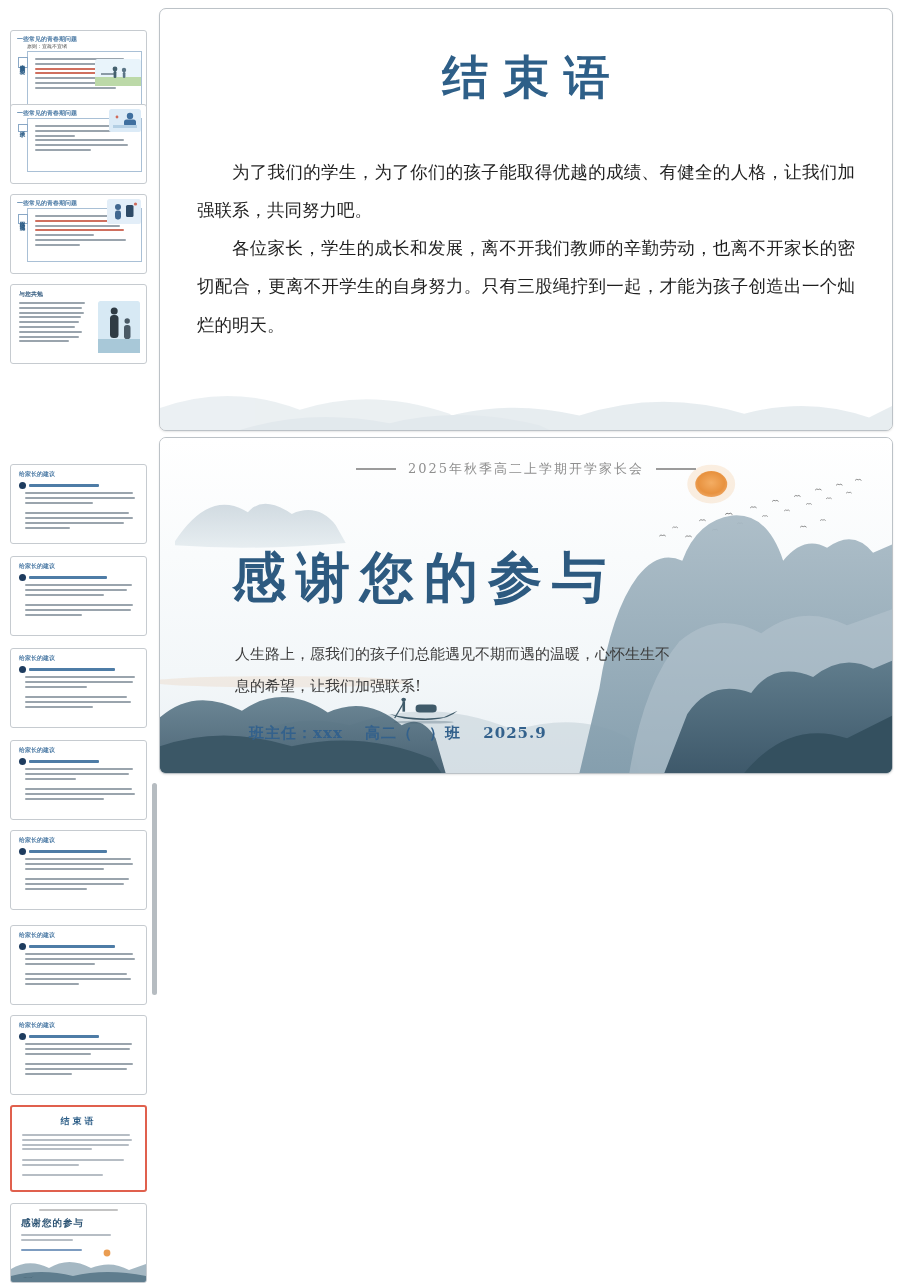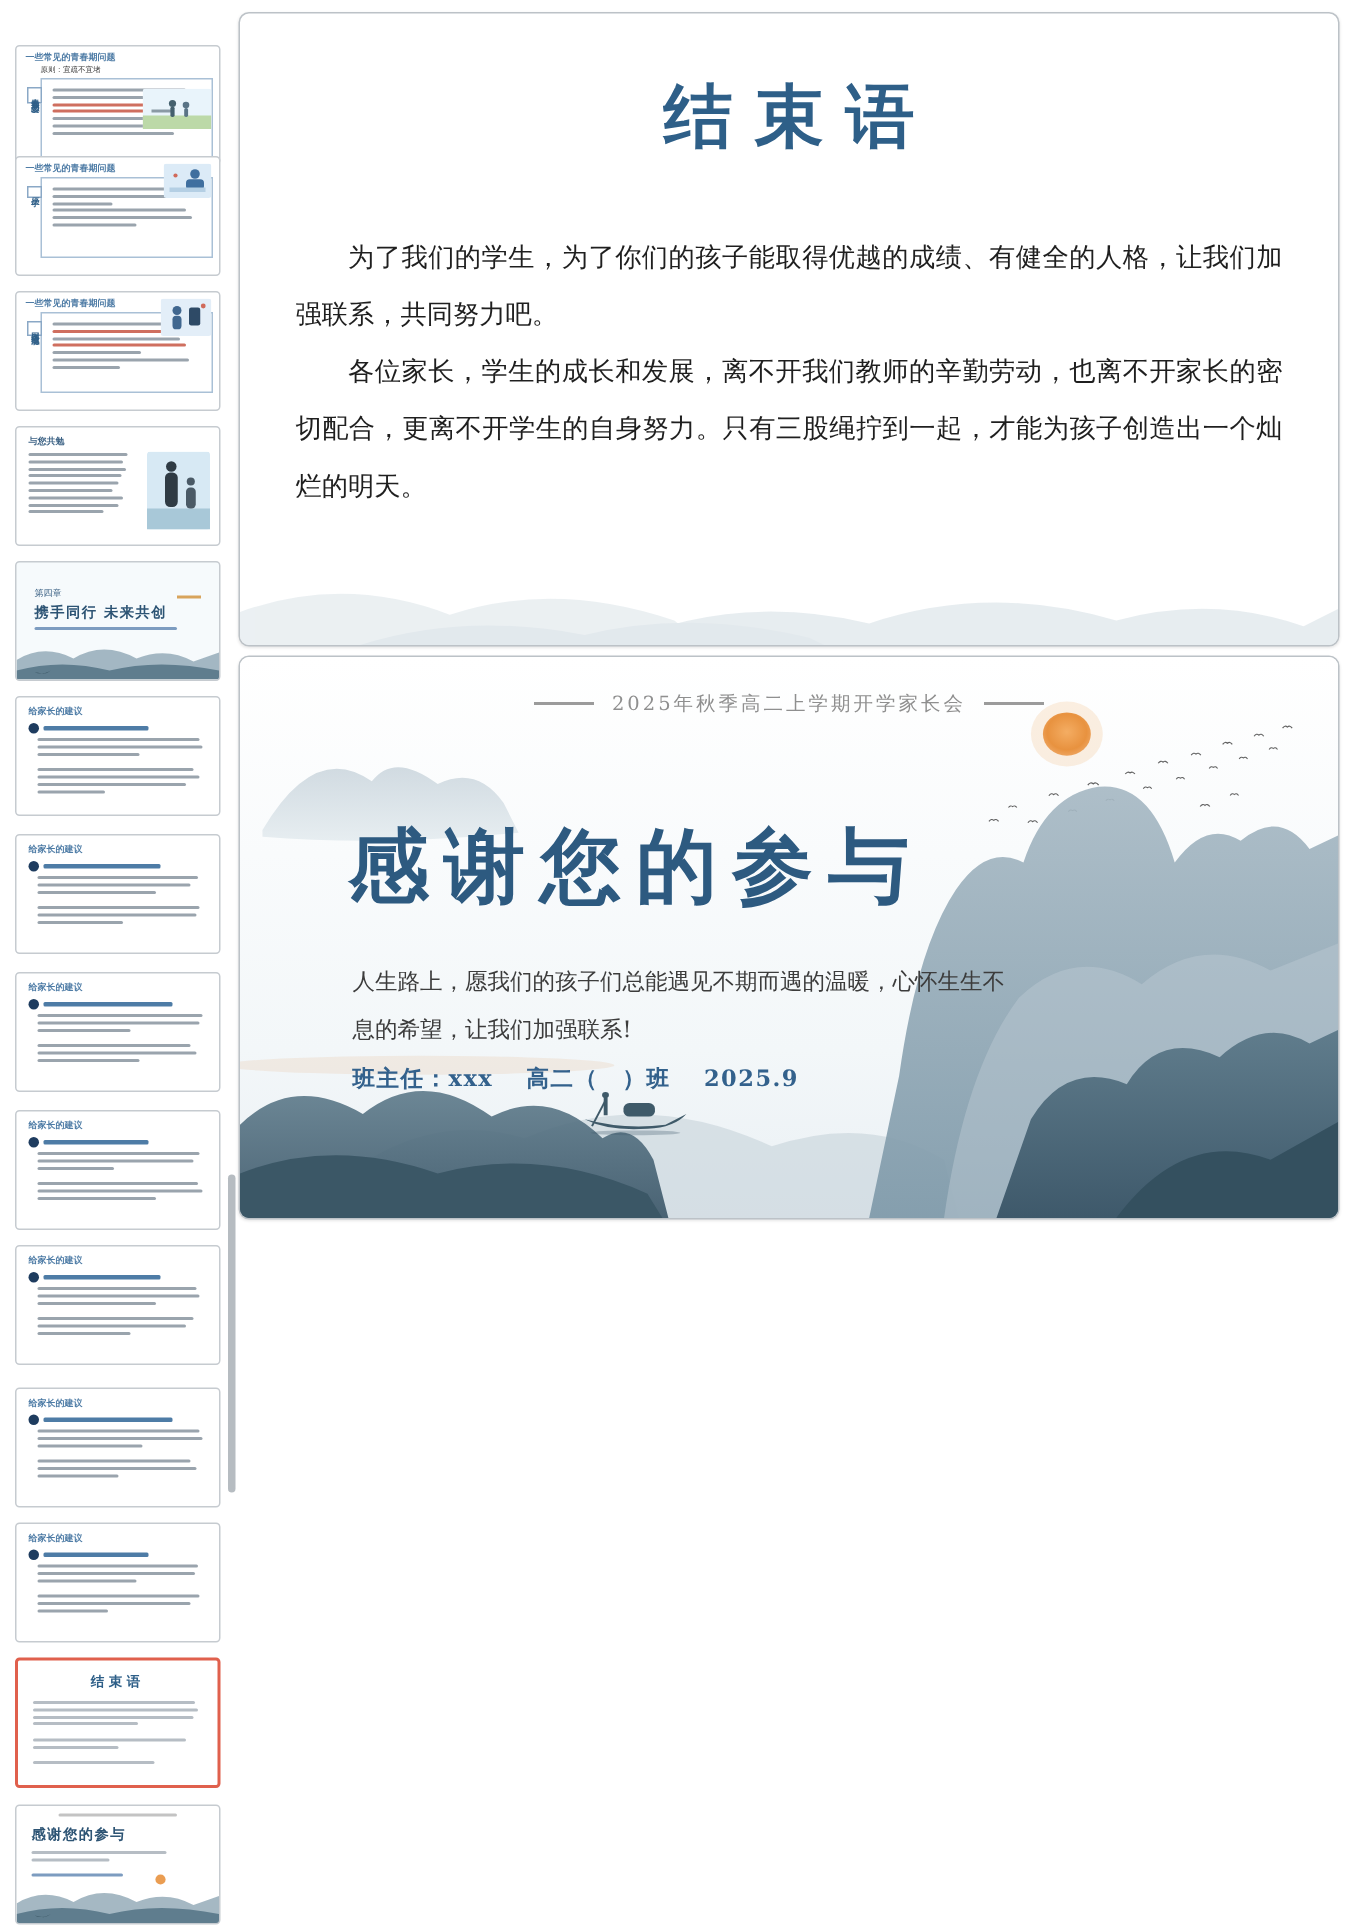--- a/index.html
+++ b/index.html
@@ -50,37 +50,37 @@
             letter-spacing:1px;position:relative;z-index:2;}
   .th-body{margin:0 30px 0 10px;position:relative;z-index:2;}
   
   #scrollthumb{position:absolute;left:152px;top:783px;width:5px;height:212px;
                background:#b6bcc1;border-radius:3px;cursor:pointer;}
   
   .slide{position:absolute;left:159px;width:734px;background:#fff;border:1px solid #bcc2c7;
          border-radius:7px;box-sizing:border-box;overflow:hidden;
          box-shadow:0 1px 2px rgba(0,0,0,.10);}
   #slide-closing{top:8px;height:423px;}
-  #slide-thanks{top:437px;height:376px;}
+  #slide-thanks{top:437px;height:337px;}
   .closing-title{color:#2e5f88;font-size:46px;font-weight:bold;text-align:center;
                  letter-spacing:.32em;padding-left:.32em;margin:38px 0 0;}
   .closing-body{margin:44px 37px 0;font-size:17.5px;line-height:2.18;color:#1f1f1f;
                 text-align:justify;}
   .closing-body p{margin:0;text-indent:2em;}
   .wm{position:absolute;left:0;bottom:0;width:100%;height:72px;opacity:.8;}
   .landscape{position:absolute;left:0;top:0;width:100%;height:100%;}
   .th-header-row{position:absolute;top:22px;left:0;width:100%;display:flex;
                  align-items:center;justify-content:center;gap:12px;color:#8f8f8f;
                  font-size:13px;letter-spacing:2px;}
   .hline{width:40px;height:1.5px;background:#9b9b9b;}
   .thanks-title{position:absolute;left:72px;top:104px;margin:0;font-size:54px;font-weight:bold;
                 color:#2d5a80;letter-spacing:10px;}
   .thanks-sub{position:absolute;left:75px;top:200px;width:445px;margin:0;font-size:15px;
               line-height:2.15;color:#3c3c3c;}
-  .thanks-byline{position:absolute;left:75px;top:272px;margin:0;font-size:15px;
+  .thanks-byline{position:absolute;left:75px;top:272px;margin:14px;font-size:15px;
                  color:#33618c;letter-spacing:1px;font-weight:bold;}
 </style>
 </head>
 <body>
 
 <div id="sidebar">
     <div class="thumb" style="top: 30px;">
       <div class="tp-title">一些常见的青春期问题</div>
       <div class="tp-sub">原则：宜疏不宜堵</div>
       <div class="tp-box">
@@ -156,35 +156,20 @@
         <div class="bar " style="width:70%"></div>
          </div>
          <span class="illus" style="right:6px;top:16px;"><svg width="42" height="52" viewBox="0 0 42 52">
           <rect width="42" height="52" rx="2" fill="#d7e9f4"></rect>
           <rect y="38" width="42" height="14" fill="#a8c8d8"></rect>
           <rect x="12" y="14" width="8.5" height="23" rx="3.5" fill="#2f3b44"></rect>
           <circle cx="16.2" cy="10" r="3.5" fill="#2f3b44"></circle>
           <rect x="26" y="24" width="6.5" height="14" rx="2.8" fill="#4a5a66"></rect>
           <circle cx="29.2" cy="20" r="2.7" fill="#4a5a66"></circle>
         </svg></span>
-    </div>
-    <div class="thumb ch" style="top: 374px;">
-      <div class="ch-accent"></div>
-         <div class="ch-ch">第四章</div>
-         <div class="ch-title">携手同行 未来共创</div>
-         <div style="margin-left:12px;width:95px;">
-        <div class="bar blue" style="width:100%"></div>
-      </div>
-
-  <svg class="mini-svg" height="30" viewBox="0 0 135 30" preserveAspectRatio="none">
-
-    <path d="M0,30 L0,17 Q18,6 38,16 Q58,4 80,16 Q100,8 118,18 L135,12 L135,30 Z" fill="#8fa6b4" opacity=".8"></path>
-    <path d="M0,30 L0,24 Q30,16 62,24 Q95,16 135,24 L135,30 Z" fill="#5f7d8e"></path>
-    <path d="M12,25 q4,2 9,0 l2,-1 q-3,2.5 -6,2 z" fill="#3c5866"></path>
-  </svg>
     </div>
     <div class="thumb" style="top: 464px;">
       <div class="adv-title">给家长的建议</div>
          <div class="adv-head">
            <span class="adv-dot"></span>
            <span class="adv-bar" style="width:70px"></span>
          </div>
          <div class="adv-par">
            <div class="bar " style="width:96%"></div>
         <div class="bar " style="width:97%"></div>

